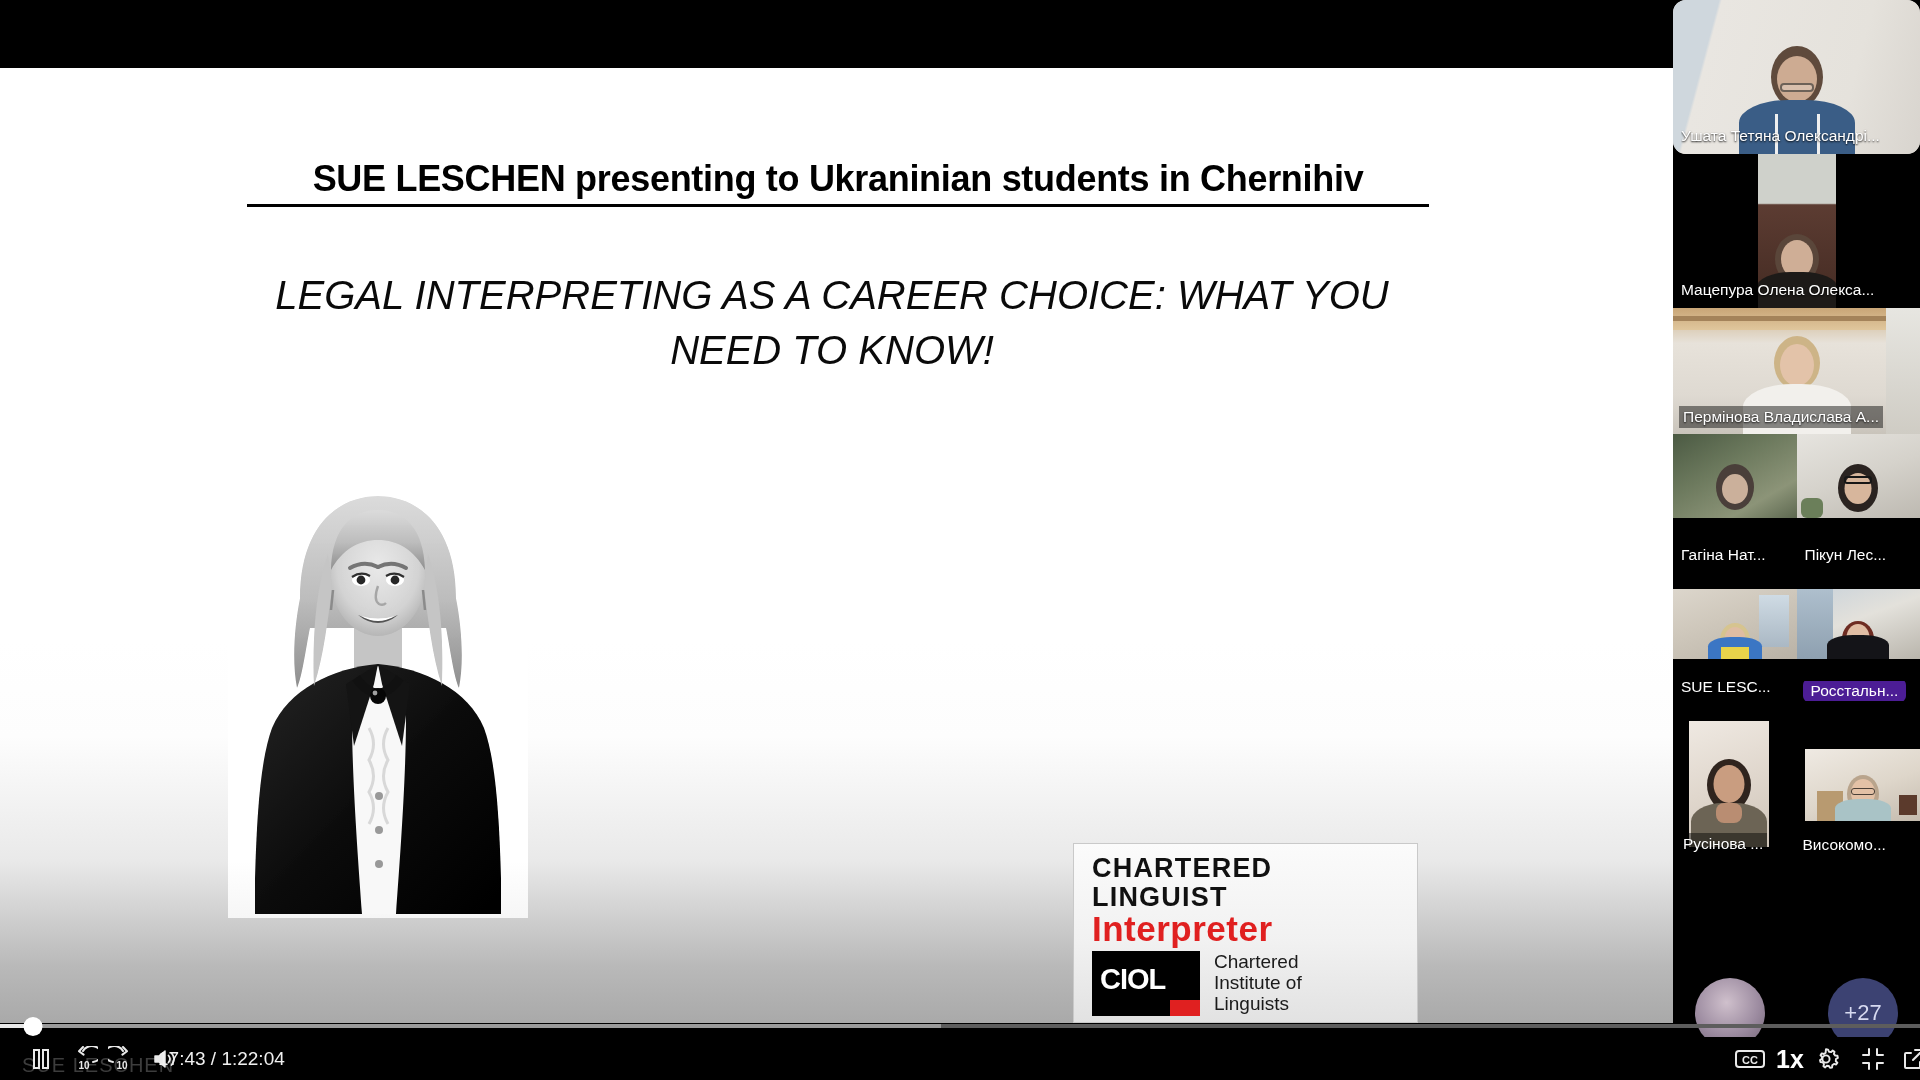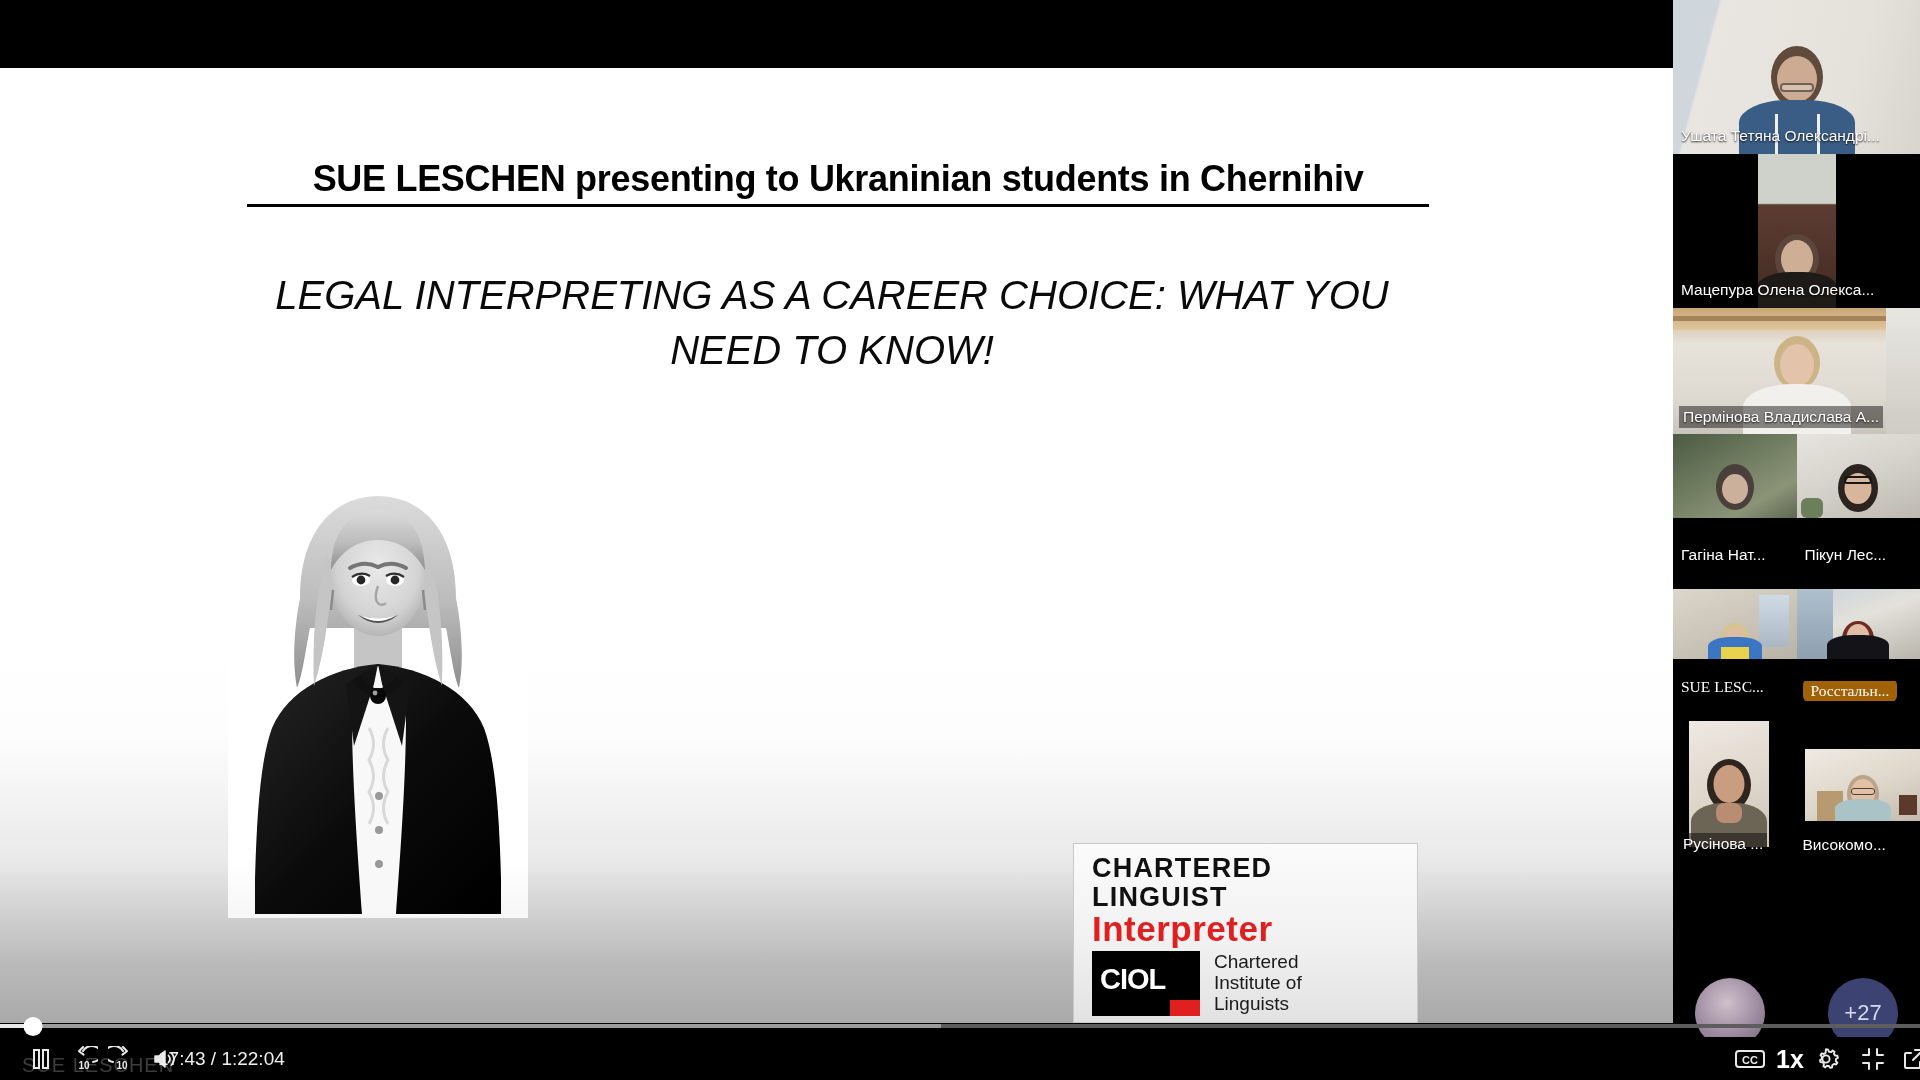--- a/index.html
+++ b/index.html
@@ -205,21 +205,21 @@
             <div>Institute of</div>
             <div>Linguists</div>
           </div>
         </div>
       </div>
     </div>
   </div>
 
   <div id="participants">
 
-    <div class="tile" style="height:154px;">
+    <div class="tile" style="height:154px;border-radius:13px;">
       <div class="tile-video scene s-room-white">
         <div class="scene" style="background:linear-gradient(105deg,#cfd7dd 0%,#cfd7dd 16%,#e9e6e1 17%,#e5e2dc 70%,#d8d4ce 100%);"></div>
         <div class="head" style="bottom:46px; width:52px; height:62px; background:#5f4a3c;"></div>
         <div class="head" style="bottom:52px; width:40px; height:46px; background:#cdab92;"></div>
         <div class="body" style="bottom:0; width:116px; height:54px; background:#3a5d86;"></div>
         <div style="position:absolute; left:50%; bottom:0; width:3px; height:40px; background:#efefef; transform:translateX(-22px);"></div>
         <div style="position:absolute; left:50%; bottom:0; width:3px; height:40px; background:#efefef; transform:translateX(20px);"></div>
         <div style="position:absolute; left:50%; bottom:62px; width:34px; height:9px; border:2px solid #6d6258; border-radius:4px; transform:translateX(-50%); background:rgba(255,255,255,.25);"></div>
       </div>
       <div class="tile-name name-plain">Ушата Тетяна Олександрі...</div>
@@ -263,42 +263,42 @@
       <div class="half left">
         <div class="tile-video" style="height:84px;">
           <div class="scene s-garden"></div>
           <div class="head" style="bottom:8px; width:38px; height:46px; background:#4a3f3a;"></div>
           <div class="head" style="bottom:14px; width:26px; height:30px; background:#cbb09b;"></div>
         </div>
         <div class="tile-name name-plain" style="bottom:24px; left:8px;">Гагіна Нат...</div>
       </div>
     </div>
 
-    <div class="tile" style="height:128px;font-family:Liberation Serif, serif;">
+    <div class="tile" style="height:128px;">
       <div class="half left">
         <div class="tile-video" style="height:70px;">
           <div class="scene s-loft"></div>
           <div style="position:absolute; right:8px; top:6px; width:30px; height:52px; background:linear-gradient(to bottom,#cfdbe4,#aab8c4);"></div>
           <div class="head" style="bottom:2px; width:30px; height:34px; background:#d6c48f;"></div>
           <div class="head" style="bottom:8px; width:21px; height:24px; background:#dfbda3;"></div>
           <div class="body" style="bottom:0; width:54px; height:22px; background:#3b76c4;"></div>
           <div style="position:absolute; left:50%; bottom:0; width:28px; height:12px; background:#e8d34a; transform:translateX(-50%);"></div>
         </div>
         <div class="tile-name name-plain" style="bottom:20px; left:8px;">SUE LESC...</div>
       </div>
       <div class="half right">
         <div class="tile-video" style="height:70px;">
           <div class="scene s-skyroom"></div>
           <div style="position:absolute; left:0; top:0; width:36px; height:100%; background:linear-gradient(to bottom,#aebfcd,#8ea0b0);"></div>
           <div class="head" style="bottom:2px; width:32px; height:36px; background:#6e2c22;"></div>
           <div class="head" style="bottom:8px; width:23px; height:27px; background:#e0bda4;"></div>
           <div class="body" style="bottom:0; width:62px; height:24px; background:#141418;"></div>
         </div>
         <div class="tile-name" style="bottom:16px; left:6px;">
-          <span class="name-badge" style="background: #a16207;">Росстальн...</span>
+          <span class="name-badge" style="background: #4c1d95;">Росстальн...</span>
         </div>
       </div>
     </div>
 
     <div class="tile" style="height:158px;">
       <div class="half left">
         <div style="position:absolute; left:16px; top:4px; width:80px; height:126px; overflow:hidden;">
           <div class="scene s-bedroom"></div>
           <div class="head" style="bottom:36px; width:44px; height:52px; background:#2f241e;"></div>
           <div class="head" style="bottom:44px; width:31px; height:38px; background:#c99d80;"></div>

